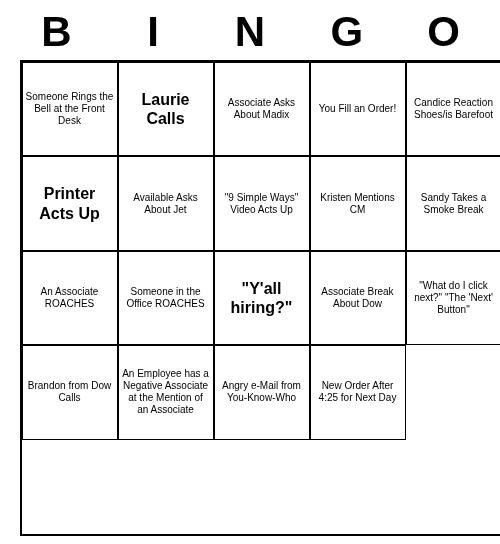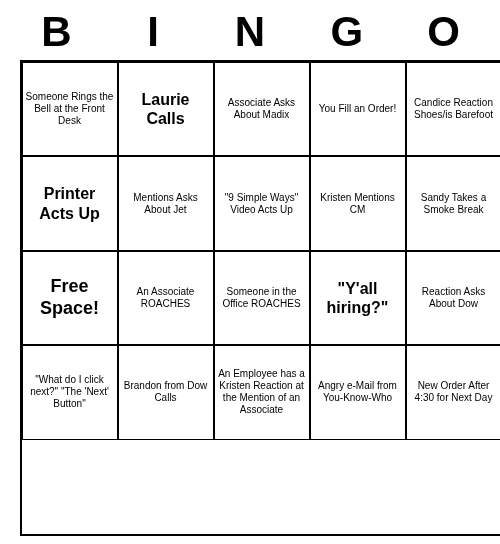--- a/index.html
+++ b/index.html
@@ -78,27 +78,26 @@
     <span class="bingo-letter">O</span>
   </div>
 
 <div id="bingo-grid">
 <div class="bingo-cell">Someone Rings the Bell at the Front Desk</div>
     <div class="bingo-cell large-text">Laurie Calls</div>
     <div class="bingo-cell">Associate Asks About Madix</div>
     <div class="bingo-cell">You Fill an Order!</div>
     <div class="bingo-cell">Candice Reaction Shoes/is Barefoot</div>
     <div class="bingo-cell large-text">Printer Acts Up</div>
-    <div class="bingo-cell">Mentions Asks About Jet</div>
+    <div class="bingo-cell">Available Asks About Jet</div>
     <div class="bingo-cell">"9 Simple Ways" Video Acts Up</div>
     <div class="bingo-cell">Kristen Mentions CM</div>
     <div class="bingo-cell">Sandy Takes a Smoke Break</div>
-    <div class="bingo-cell free-space">Free Space!</div>
     <div class="bingo-cell">An Associate ROACHES</div>
     <div class="bingo-cell">Someone in the Office ROACHES</div>
     <div class="bingo-cell large-text">"Y'all hiring?"</div>
-    <div class="bingo-cell">Reaction Asks About Dow</div>
+    <div class="bingo-cell">Associate Break About Dow</div>
     <div class="bingo-cell">"What do I click next?" "The 'Next' Button"</div>
     <div class="bingo-cell">Brandon from Dow Calls</div>
-    <div class="bingo-cell">An Employee has a Kristen Reaction at the Mention of an Associate</div>
+    <div class="bingo-cell">An Employee has a Negative Associate at the Mention of an Associate</div>
     <div class="bingo-cell">Angry e-Mail from You-Know-Who</div>
-    <div class="bingo-cell">New Order After 4:30 for Next Day</div>
+    <div class="bingo-cell">New Order After 4:25 for Next Day</div>
   </div>
 
 </body></html>

